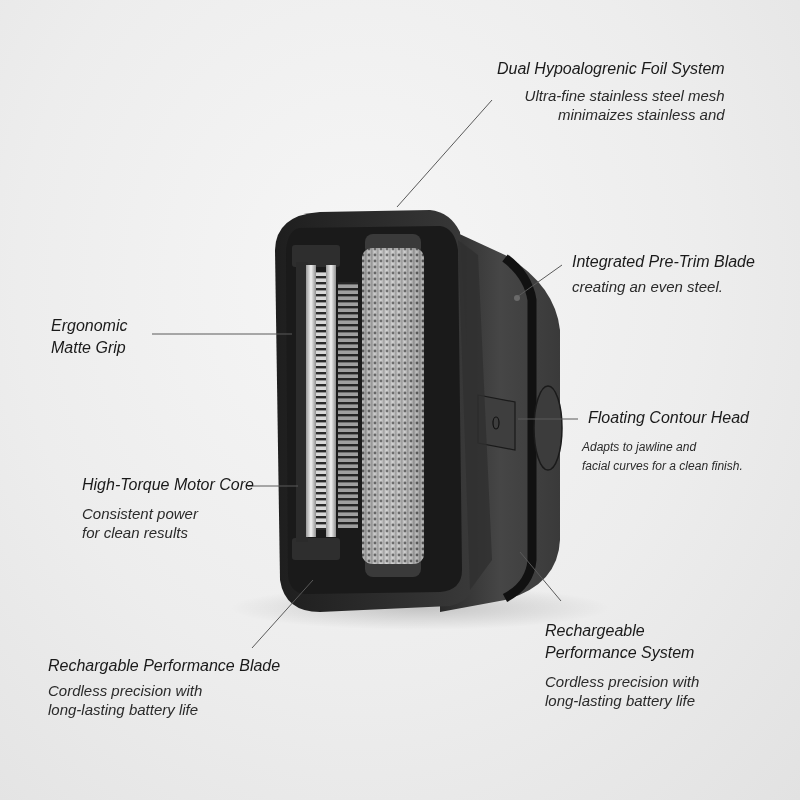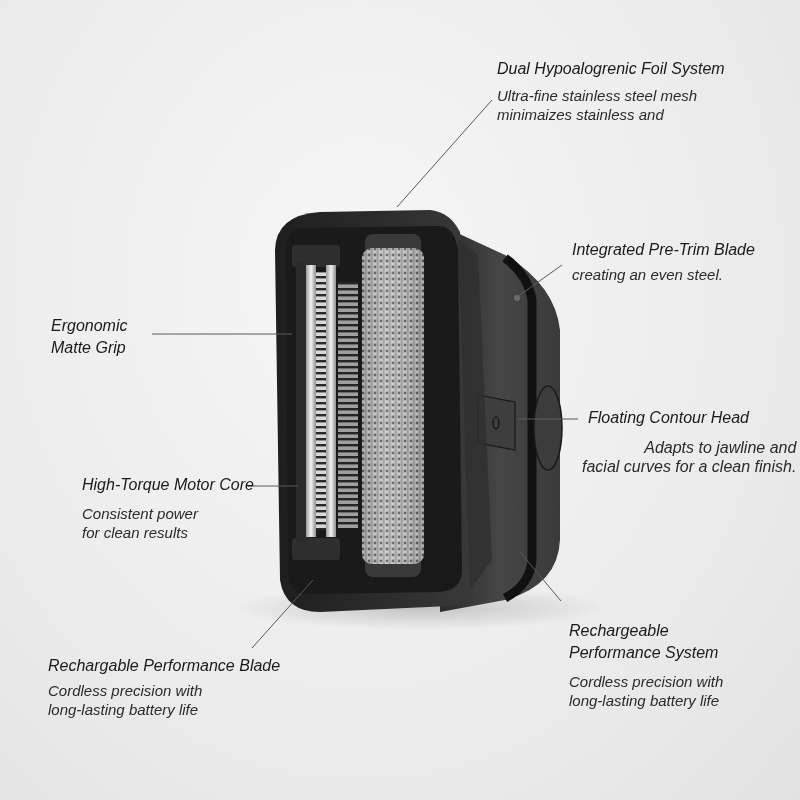--- a/index.html
+++ b/index.html
@@ -96,44 +96,44 @@
       <line x1="518" y1="419" x2="578" y2="419"></line>
       <line x1="520" y1="552" x2="561" y2="601"></line>
       <line x1="152" y1="334" x2="292" y2="334"></line>
       <line x1="248" y1="486" x2="298" y2="486"></line>
       <line x1="252" y1="648" x2="313" y2="580"></line>
     </g>
   </svg>
 
   <div class="callout" style="left:497px; top:58px;">
     <div class="title">Dual Hypoalogrenic Foil System</div>
-    <div class="desc" style="">
+    <div class="desc" style="text-align:right;">
       <span>Ultra-fine stainless steel mesh</span>
       <span>minimaizes stainless and</span>
     </div>
   </div>
 
-  <div class="callout" style="left:572px; top:239px;">
+  <div class="callout" style="left:572px; top:251px;">
     <div class="title">Integrated Pre-Trim Blade</div>
     <div class="desc" style="margin-top:4px;">
       <span>creating an even steel.</span>
     </div>
   </div>
 
   <div class="callout" style="left:588px; top:407px;">
     <div class="title">Floating Contour Head</div>
   </div>
   <div class="callout" style="left:582px; top:438px;">
-    <div class="desc" style="margin-top:0; font-size:16px;text-align:right;">
+    <div class="desc" style="margin-top:0; font-size:12px;">
       <span>Adapts to jawline and</span>
       <span>facial curves for a clean finish.</span>
     </div>
   </div>
 
-  <div class="callout" style="left:545px; top:620px;margin-left:24px;">
+  <div class="callout" style="left:545px; top:620px;">
     <div class="title">
       <span>Rechargeable</span>
       <span>Performance System</span>
     </div>
     <div class="desc" style="margin-top:8px;">
       <span>Cordless precision with</span>
       <span>long-lasting battery life</span>
     </div>
   </div>
 

